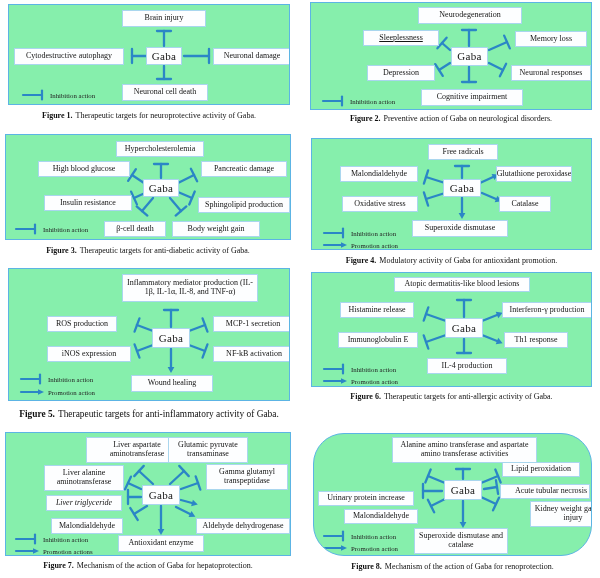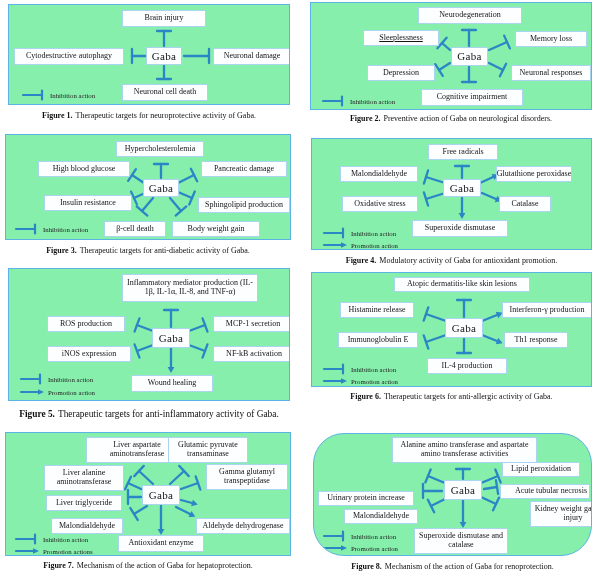--- a/index.html
+++ b/index.html
@@ -243,21 +243,21 @@
       <line x1="144" y1="76" x2="128" y2="82" stroke="#2b86c6" stroke-width="2.3" stroke-linecap="round"></line>
       <line x1="125.54213590888126" y1="75.4456957570167" x2="130.45786409111875" y2="88.5543042429833" stroke="#2b86c6" stroke-width="2.3" stroke-linecap="round"></line>
       <line x1="180" y1="76" x2="196" y2="82" stroke="#2b86c6" stroke-width="2.3" stroke-linecap="round"></line>
       <line x1="193.54213590888125" y1="88.5543042429833" x2="198.45786409111875" y2="75.4456957570167" stroke="#2b86c6" stroke-width="2.3" stroke-linecap="round"></line>
       <line x1="162" y1="80" x2="162" y2="98" stroke="#2b86c6" stroke-width="2.3" stroke-linecap="round"></line>
       <polygon points="162,104 158.6,98 165.4,98" fill="#2b86c6"></polygon>
     </svg>
   <div class="node" style="left:85px;top:5px;width:136px;height:28px;margin-left:28px;">
       <span>Inflammatory mediator production (IL-1β, IL-1α, IL-8, and TNF-α)</span>
     </div>
-  <div class="node nw" style="left:38px;top:47px;width:78px;height:16px;">
+  <div class="node nw" style="left:38px;top:47px;width:70px;height:16px;">
       <span>ROS production</span>
     </div>
   <div class="node nw" style="left:204px;top:47px;width:80px;height:16px;">
       <span>MCP-1 secretion</span>
     </div>
   <div class="node nw gaba" style="left:143px;top:59px;width:38px;height:20px;">
       <span>Gaba</span>
     </div>
   <div class="node nw" style="left:38px;top:77px;width:84px;height:16px;">
       <span>iNOS expression</span>
@@ -296,21 +296,21 @@
       <line x1="170" y1="48" x2="185" y2="42" stroke="#2b86c6" stroke-width="2.3" stroke-linecap="round"></line>
       <polygon points="190.57086014531154,39.77165594187538 186.26272829960396,45.15682074900988 183.73727170039604,38.84317925099012" fill="#2b86c6"></polygon>
       <line x1="134" y1="62" x2="114" y2="69" stroke="#2b86c6" stroke-width="2.3" stroke-linecap="round"></line>
       <line x1="111.68754702690326" y1="62.39299150543788" x2="116.31245297309674" y2="75.60700849456212" stroke="#2b86c6" stroke-width="2.3" stroke-linecap="round"></line>
       <line x1="170" y1="62" x2="185" y2="68" stroke="#2b86c6" stroke-width="2.3" stroke-linecap="round"></line>
       <polygon points="190.57086014531154,70.22834405812462 183.73727170039604,71.15682074900988 186.26272829960396,64.84317925099012" fill="#2b86c6"></polygon>
       <line x1="152" y1="66" x2="152" y2="80" stroke="#2b86c6" stroke-width="2.3" stroke-linecap="round"></line>
       <line x1="145" y1="80" x2="159" y2="80" stroke="#2b86c6" stroke-width="2.3" stroke-linecap="round"></line>
     </svg>
   <div class="node nw" style="left:82px;top:4px;width:136px;height:15px;">
-      <span>Atopic dermatitis-like skin lesions</span>
+      <span>Atopic dermatitis-like blood lesions</span>
     </div>
   <div class="node nw" style="left:28px;top:29px;width:74px;height:16px;">
       <span>Histamine release</span>
     </div>
   <div class="node nw" style="left:190px;top:29px;width:90px;height:16px;">
       <span>Interferon-γ production</span>
     </div>
   <div class="node nw gaba" style="left:133px;top:45px;width:38px;height:20px;">
       <span>Gaba</span>
     </div>
@@ -371,21 +371,21 @@
     </div>
   <div class="node" style="left:38px;top:32px;width:80px;height:26px;">
       <span>Liver alanine aminotransferase</span>
     </div>
   <div class="node" style="left:200px;top:31px;width:82px;height:26px;">
       <span>Gamma glutamyl transpeptidase</span>
     </div>
   <div class="node nw gaba" style="left:136px;top:52px;width:38px;height:20px;">
       <span>Gaba</span>
     </div>
-  <div class="node nw" style="left:40px;top:62px;width:76px;height:16px;">
+  <div class="node nw" style="left:40px;top:62px;width:76px;height:16px;font-style:italic;">
       <span>Liver triglyceride</span>
     </div>
   <div class="node nw" style="left:45px;top:85px;width:72px;height:16px;">
       <span>Malondialdehyde</span>
     </div>
   <div class="node nw" style="left:190px;top:85px;width:94px;height:16px;">
       <span>Aldehyde dehydrogenase</span>
     </div>
   <div class="node nw" style="left:112px;top:102px;width:86px;height:17px;">
       <span>Antioxidant enzyme</span>

